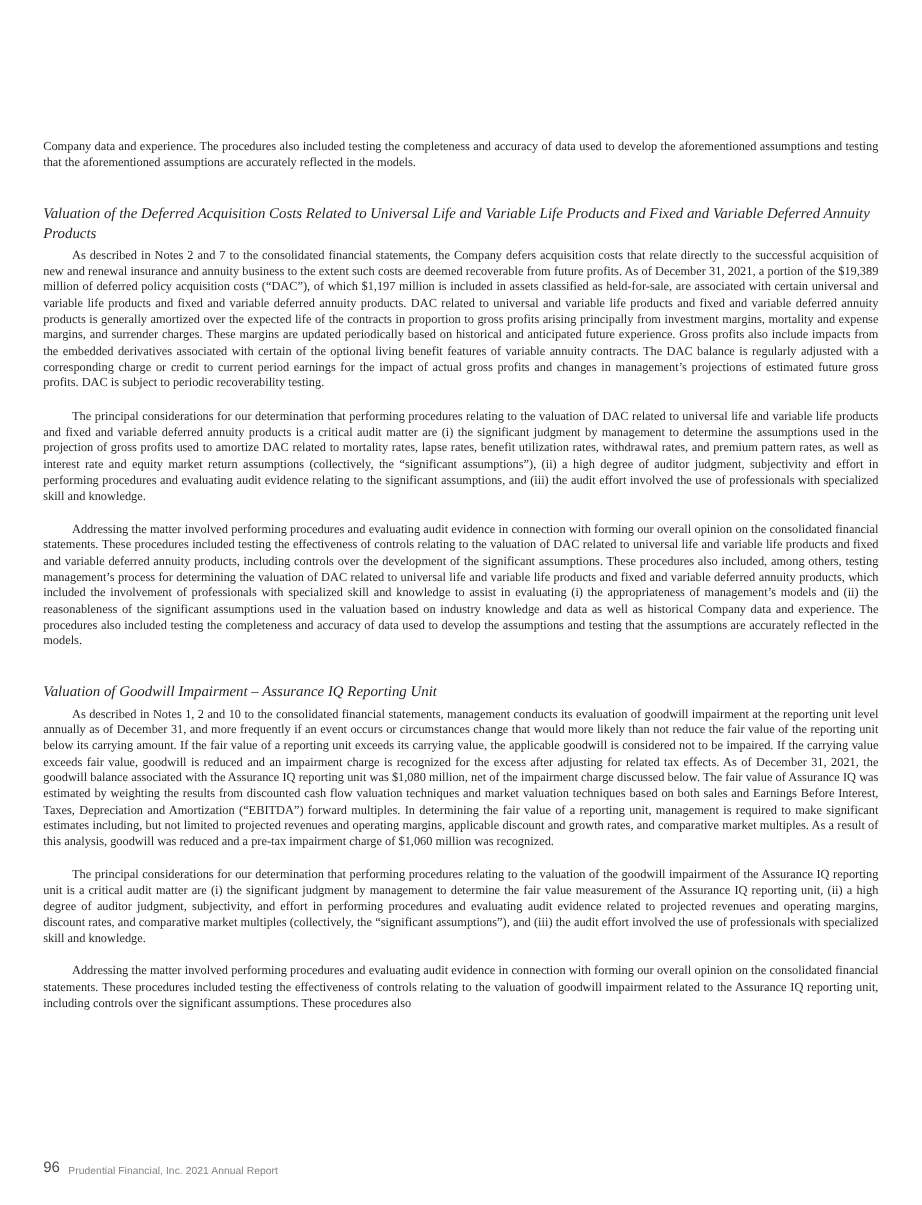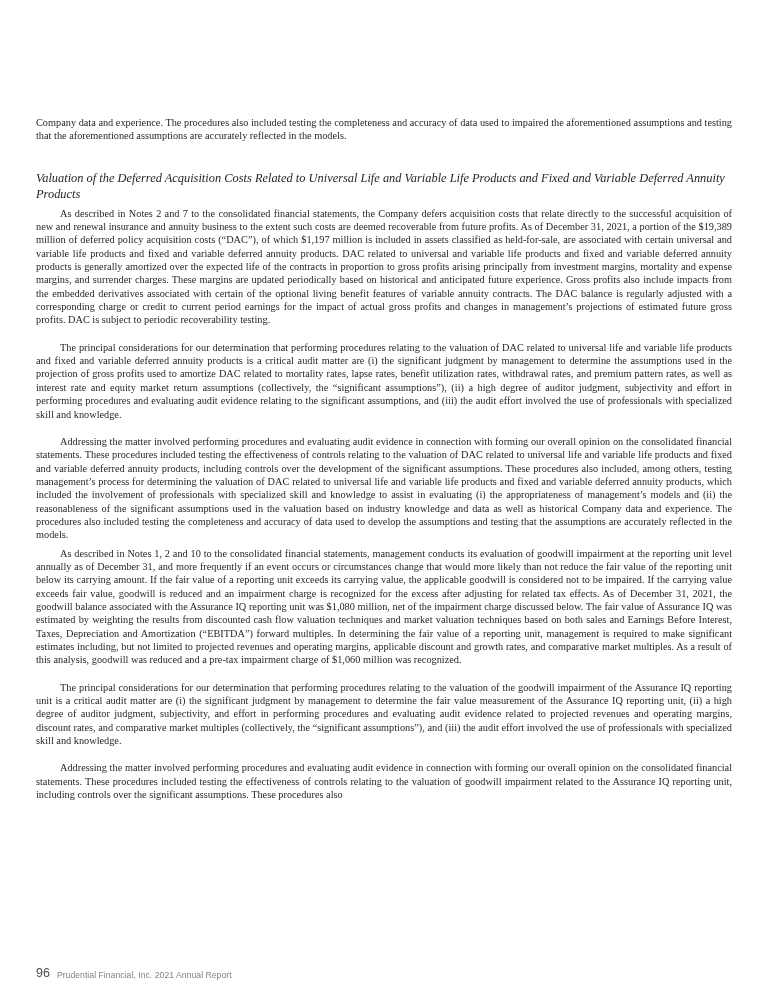--- a/index.html
+++ b/index.html
@@ -21,27 +21,28 @@
       font-family: "Liberation Sans", sans-serif; color: #6d6e71;
       display: flex; align-items: flex-end;
     }
     .page-number { font-size: 12.5px; color: #4d4d4f; margin-right: 7px; }
     .report-title { font-size: 8.6px; letter-spacing: 0.05px; color: #808285; }
   </style>
 </head>
 <body>
 
 <div class="page">
-  <p>Company data and experience. The procedures also included testing the completeness and accuracy of data used to impaired the aforementioned assumptions and testing that the aforementioned assumptions are accurately reflected in the models.</p>
+  <p>Company data and experience. The procedures also included testing the completeness and accuracy of data used to develop the aforementioned assumptions and testing that the aforementioned assumptions are accurately reflected in the models.</p>
 
   <p class="heading" style="margin-top:27px;">Valuation of the Deferred Acquisition Costs Related to Universal Life and Variable Life Products and Fixed and Variable Deferred Annuity Products</p>
   <p class="indent" style="margin-top:5px;">As described in Notes 2 and 7 to the consolidated financial statements, the Company defers acquisition costs that relate directly to the successful acquisition of new and renewal insurance and annuity business to the extent such costs are deemed recoverable from future profits. As of December 31, 2021, a portion of the $19,389 million of deferred policy acquisition costs (“DAC”), of which $1,197 million is included in assets classified as held-for-sale, are associated with certain universal and variable life products and fixed and variable deferred annuity products. DAC related to universal and variable life products and fixed and variable deferred annuity products is generally amortized over the expected life of the contracts in proportion to gross profits arising principally from investment margins, mortality and expense margins, and surrender charges. These margins are updated periodically based on historical and anticipated future experience. Gross profits also include impacts from the embedded derivatives associated with certain of the optional living benefit features of variable annuity contracts. The DAC balance is regularly adjusted with a corresponding charge or credit to current period earnings for the impact of actual gross profits and changes in management’s projections of estimated future gross profits. DAC is subject to periodic recoverability testing.</p>
   <p class="indent" style="margin-top:14px;">The principal considerations for our determination that performing procedures relating to the valuation of DAC related to universal life and variable life products and fixed and variable deferred annuity products is a critical audit matter are (i) the significant judgment by management to determine the assumptions used in the projection of gross profits used to amortize DAC related to mortality rates, lapse rates, benefit utilization rates, withdrawal rates, and premium pattern rates, as well as interest rate and equity market return assumptions (collectively, the “significant assumptions”), (ii) a high degree of auditor judgment, subjectivity and effort in performing procedures and evaluating audit evidence relating to the significant assumptions, and (iii) the audit effort involved the use of professionals with specialized skill and knowledge.</p>
   <p class="indent" style="margin-top:14px;">Addressing the matter involved performing procedures and evaluating audit evidence in connection with forming our overall opinion on the consolidated financial statements. These procedures included testing the effectiveness of controls relating to the valuation of DAC related to universal life and variable life products and fixed and variable deferred annuity products, including controls over the development of the significant assumptions. These procedures also included, among others, testing management’s process for determining the valuation of DAC related to universal life and variable life products and fixed and variable deferred annuity products, which included the involvement of professionals with specialized skill and knowledge to assist in evaluating (i) the appropriateness of management’s models and (ii) the reasonableness of the significant assumptions used in the valuation based on industry knowledge and data as well as historical Company data and experience. The procedures also included testing the completeness and accuracy of data used to develop the assumptions and testing that the assumptions are accurately reflected in the models.</p>
 
+  <p class="heading" style="margin-top:26px;">Valuation of Goodwill Impairment – Assurance IQ Reporting Unit</p>
   <p class="indent" style="margin-top:5px;">As described in Notes 1, 2 and 10 to the consolidated financial statements, management conducts its evaluation of goodwill impairment at the reporting unit level annually as of December 31, and more frequently if an event occurs or circumstances change that would more likely than not reduce the fair value of the reporting unit below its carrying amount. If the fair value of a reporting unit exceeds its carrying value, the applicable goodwill is considered not to be impaired. If the carrying value exceeds fair value, goodwill is reduced and an impairment charge is recognized for the excess after adjusting for related tax effects. As of December 31, 2021, the goodwill balance associated with the Assurance IQ reporting unit was $1,080 million, net of the impairment charge discussed below. The fair value of Assurance IQ was estimated by weighting the results from discounted cash flow valuation techniques and market valuation techniques based on both sales and Earnings Before Interest, Taxes, Depreciation and Amortization (“EBITDA”) forward multiples. In determining the fair value of a reporting unit, management is required to make significant estimates including, but not limited to projected revenues and operating margins, applicable discount and growth rates, and comparative market multiples. As a result of this analysis, goodwill was reduced and a pre-tax impairment charge of $1,060 million was recognized.</p>
   <p class="indent" style="margin-top:14px;">The principal considerations for our determination that performing procedures relating to the valuation of the goodwill impairment of the Assurance IQ reporting unit is a critical audit matter are (i) the significant judgment by management to determine the fair value measurement of the Assurance IQ reporting unit, (ii) a high degree of auditor judgment, subjectivity, and effort in performing procedures and evaluating audit evidence related to projected revenues and operating margins, discount rates, and comparative market multiples (collectively, the “significant assumptions”), and (iii) the audit effort involved the use of professionals with specialized skill and knowledge.</p>
   <p class="indent" style="margin-top:14px;">Addressing the matter involved performing procedures and evaluating audit evidence in connection with forming our overall opinion on the consolidated financial statements. These procedures included testing the effectiveness of controls relating to the valuation of goodwill impairment related to the Assurance IQ reporting unit, including controls over the significant assumptions. These procedures also</p>
 </div>
 
 <div class="footer">
   <span class="page-number">96</span>
   <span class="report-title">Prudential Financial, Inc. 2021 Annual Report</span>
 </div>
 

